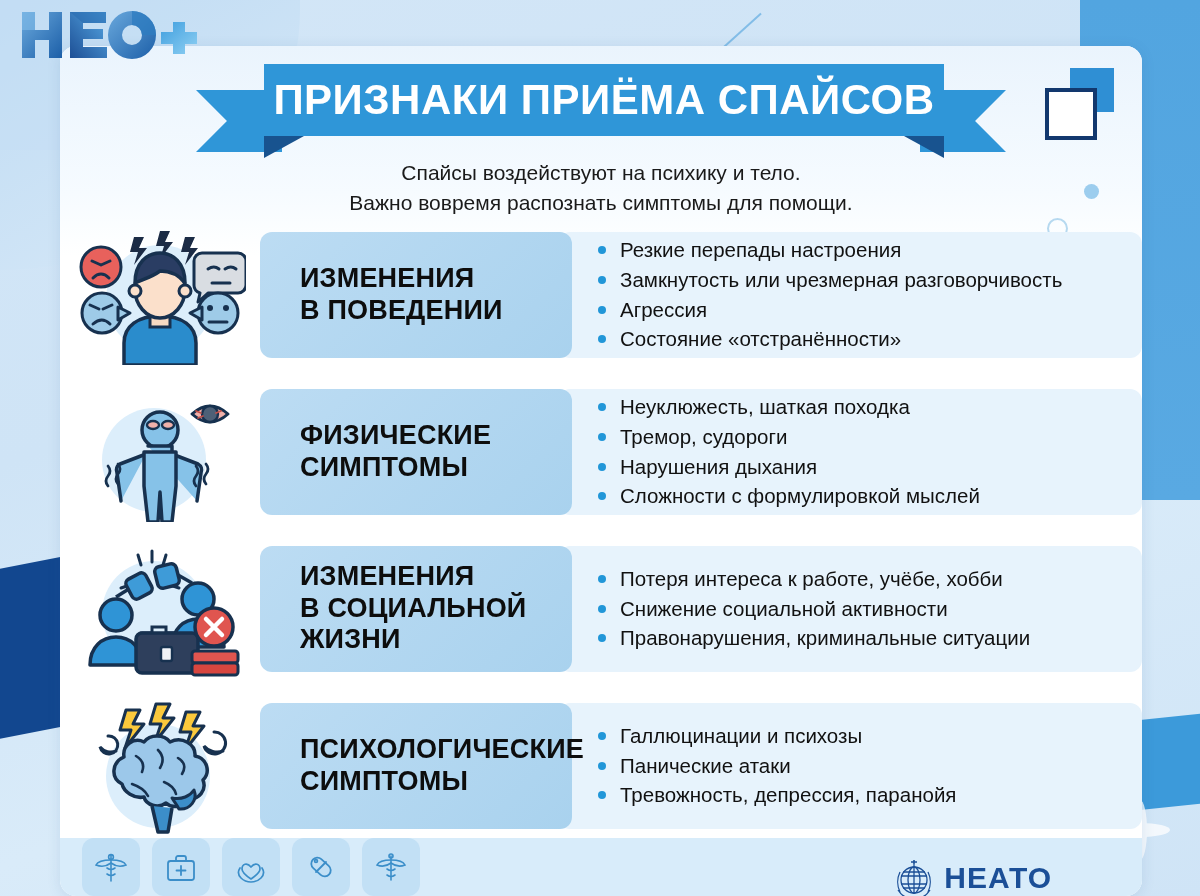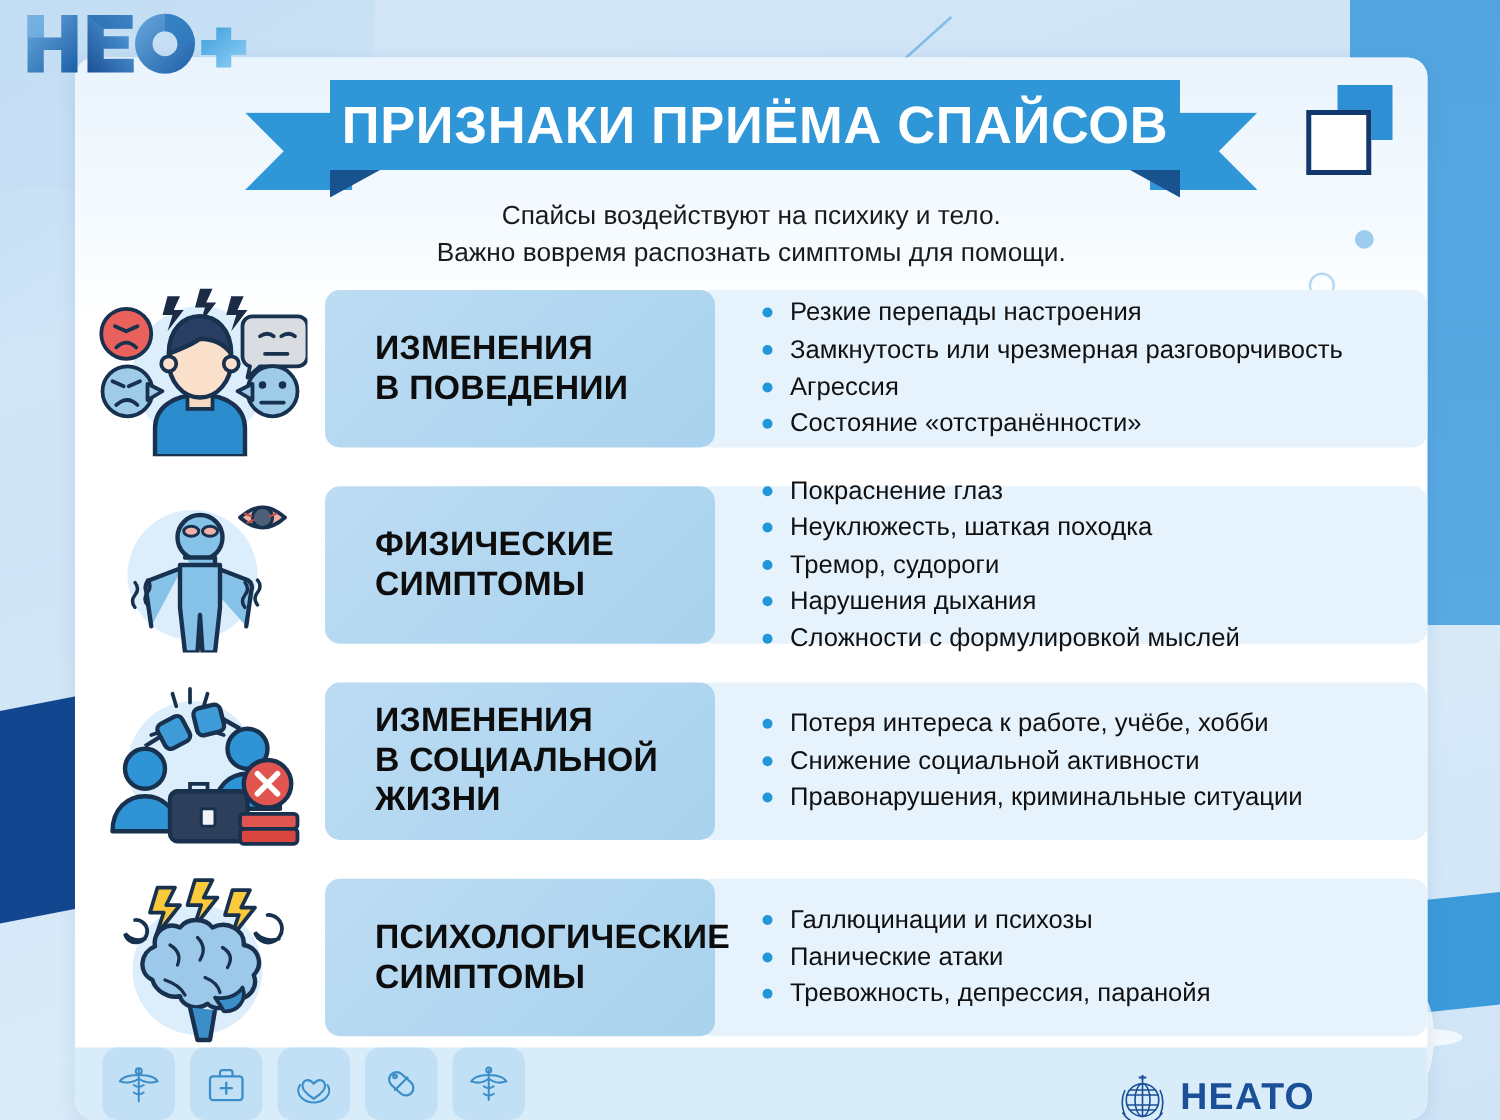--- a/index.html
+++ b/index.html
@@ -79,21 +79,21 @@
   .sec-icon svg{display:block;}
   .sec-body{position:relative;flex:1;display:flex;align-items:stretch;height:126px;}
   .sec-label{width:312px;flex:0 0 312px;background:linear-gradient(135deg,#bcdcf3,#a9d2ee);
       border-radius:12px;display:flex;align-items:center;padding:0 40px;box-sizing:border-box;
       position:relative;z-index:3;}
   .sec-label h2{margin:0;font-size:27px;font-weight:700;color:#0d0d0d;line-height:1.18;
       letter-spacing:.2px;}
   .sec-list{flex:1;background:#e7f3fc;border-radius:12px;margin-left:-14px;padding:0 20px 0 40px;
       box-sizing:border-box;display:flex;flex-direction:column;justify-content:center;
       position:relative;z-index:1;}
-  .sec-list ul{margin:12px;padding:0;list-style:none;}
+  .sec-list ul{margin:0;padding:0;list-style:none;}
   .sec-list li{position:relative;padding-left:22px;font-size:20.5px;color:#111;line-height:1.44;
       white-space:nowrap;}
   .sec-list li::before{content:"";position:absolute;left:0;top:11px;width:8px;height:8px;
       border-radius:50%;background:#2196d8;}
 
   
   #footer{position:absolute;left:0;bottom:0;width:1082px;height:58px;
       background:#d8ecfa;display:flex;align-items:center;margin-top:38px;}
   .foot-icons{display:flex;gap:12px;padding-left:22px;}
   .foot-tile{width:58px;height:58px;background:#c2e0f5;border-radius:12px;
@@ -260,21 +260,20 @@
       </div>
       <div class="sec-body">
         <div class="sec-label">
           <h2>
             <span>ФИЗИЧЕСКИЕ</span><br>
             <span>СИМПТОМЫ</span>
           </h2>
         </div>
         <div class="sec-list">
           <ul>
-            <li>Покраснение глаз</li>
             <li>Неуклюжесть, шаткая походка</li>
             <li>Тремор, судороги</li>
             <li>Нарушения дыхания</li>
             <li>Сложности с формулировкой мыслей</li>
           </ul>
         </div>
       </div>
     </div>
 
     <div class="sec">

